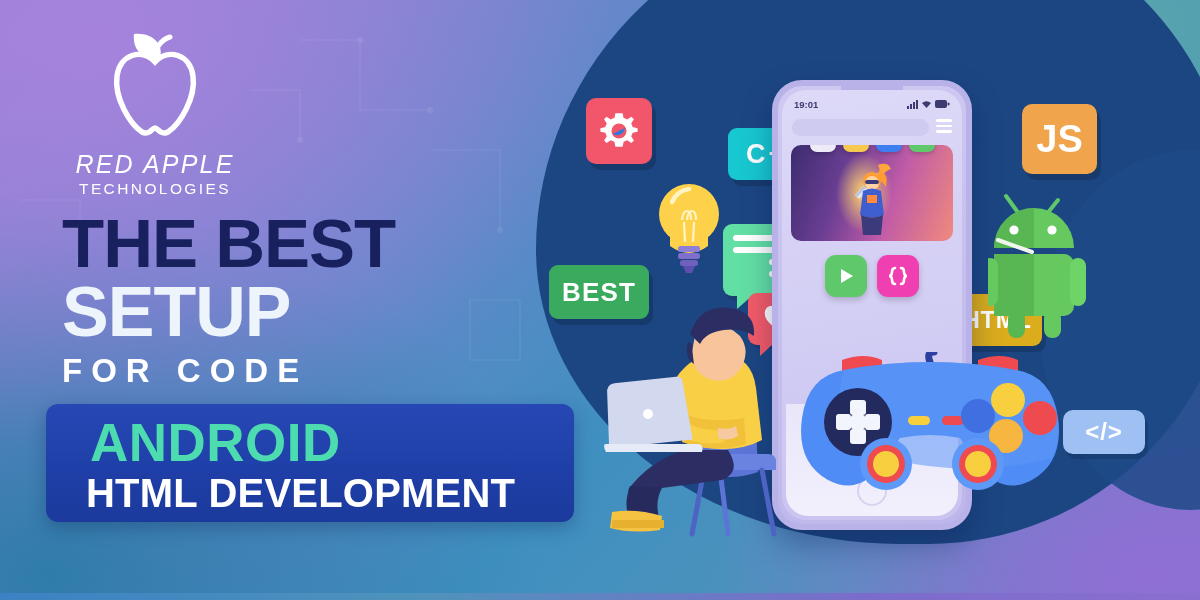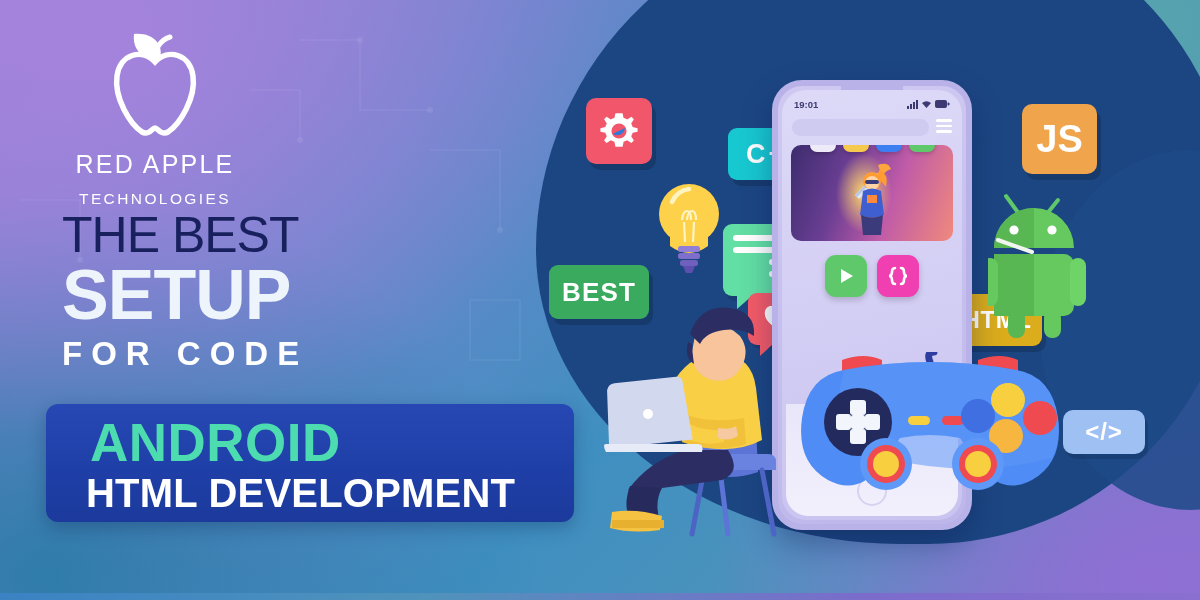--- a/index.html
+++ b/index.html
@@ -27,27 +27,27 @@
   }
   .blob2 {
     position:absolute; left:1040px; top:150px; width:300px; height:360px;
     background:#1d4a88; border-radius:50%; opacity:.85;
   }
 
   
   .logo { position:absolute; left:60px; top:28px; width:190px; }
   .logo-mark { position:relative; width:130px; height:120px; margin:0 auto; }
   .logo-text { text-align:center; color:#fff; margin-top:2px; }
-  .logo-line1 { font-size:25px; letter-spacing:2.2px; font-weight:400; }
-  .logo-line2 { font-size:15.5px; letter-spacing:2.4px; font-weight:300; margin-top:11px; }
+  .logo-line1 { font-size:25px; letter-spacing:2.2px; font-weight:400;font-style:italic; }
+  .logo-line2 { font-size:15.5px; letter-spacing:2.4px; font-weight:300; margin-top:1px; }
 
   
   .headline { position:absolute; left:62px; top:212px; width:520px; }
   .ln-best {
-    font-size:50px; font-weight:400; color:#18215e; letter-spacing:-1px;
+    font-size:69px; font-weight:700; color:#18215e; letter-spacing:-1px;
     line-height:.92;
   }
   .ln-setup {
     font-size:70px; font-weight:700; color:#eef4fb; letter-spacing:-1px;
     line-height:.95; margin-top:4px;
   }
   .ln-for {
     font-size:33px; font-weight:600; color:#ffffff; letter-spacing:9px;
     margin-top:6px;
   }

